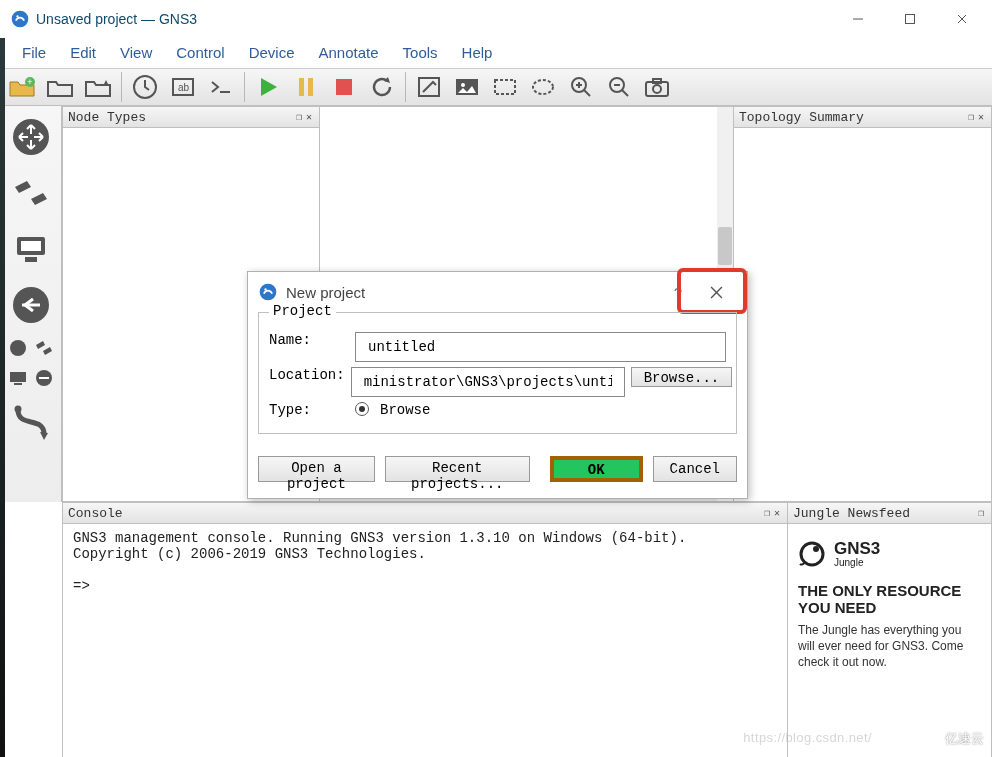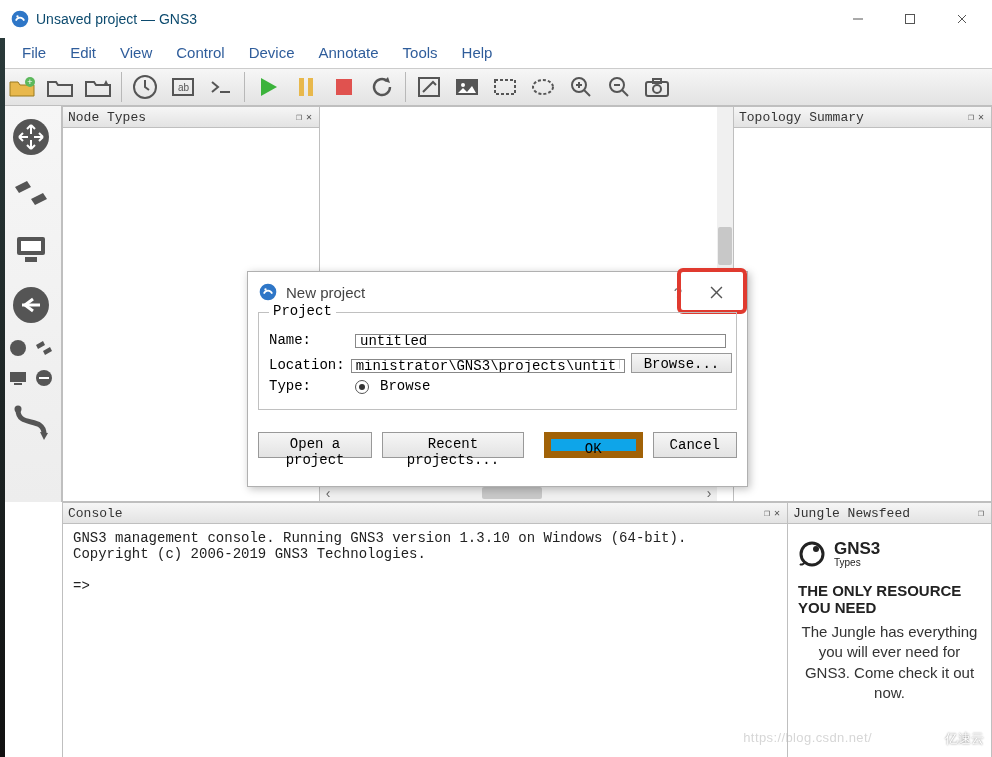--- a/index.html
+++ b/index.html
@@ -50,44 +50,44 @@
 
 .bottom { display: flex; height: 329px; padding: 0 0 11px 62px; }
 .console-panel { flex: 1; }
 .console-body { padding: 6px 10px; font-family: "Courier New", monospace; font-size: 14px; color: #222; white-space: pre-wrap; }
 .jungle { width: 204px; border-left: none; }
 .jungle-body { padding: 14px 10px; font-family: Arial, sans-serif; color: #222; display:flex; flex-direction:column; height:100%; }
 .jungle-logo { display: flex; align-items: center; gap: 6px; margin-bottom: 14px; }
 .jungle-logo .txt { font-weight: bold; font-size: 17px; }
 .jungle-logo .sub { font-size: 10px; margin-top:-2px; }
 .jungle-head { font-weight: bold; font-size: 15px; margin-bottom: 6px; }
-.jungle-desc { font-size: 15px; color: #333; line-height: 1.35; margin-bottom: 20px; text-align: center; }
+.jungle-desc { font-size: 12px; color: #333; line-height: 1.35; margin-bottom: 20px; }
 .go-jungle { background: #e4e4e4; border: 1px solid #ccc; padding: 10px 0; text-align: left; font-weight: bold; font-size: 12px; margin-top: auto; }
 
 
 .overlay { position: absolute; left: 247px; top: 271px; width: 501px; background: #fff; border: 1px solid #b0b0b0; box-shadow: 2px 2px 8px rgba(0,0,0,.25); }
 .dialog-title { height: 40px; display: flex; align-items: center; padding: 0 10px; font-size: 15px; color: #444; }
 .dialog-title .dicon { width: 20px; height: 20px; margin-right: 8px; }
 .dialog-title .sp { flex: 1; }
 .dialog-title .hbtn { width: 34px; text-align: center; color: #777; font-size: 15px; }
 .dialog-title .xbtn { width: 42px; height: 40px; display: flex; align-items: center; justify-content: center; color: #555; }
 .dialog-body { padding: 0 10px 12px 10px; font-family: "Courier New", monospace; font-size: 14px; }
 .fieldset { border: 1px solid #c0c0c0; padding: 14px 10px 10px 10px; position: relative; }
 .fieldset .legend { position: absolute; top: -10px; left: 10px; background: #fff; padding: 0 4px; }
-.frow { display: flex; align-items: flex-end; margin: 5px 0; gap: 6px; }
+.frow { display: flex; align-items: flex-start; margin: 5px 0; gap: 6px; }
 .frow label { width: 80px; }
-.frow input[type=text] { flex: 1; font-family: "Courier New", monospace; font-size: 14px; padding: 2px 4px; border: 1px solid #888; background: #fff; height: 14px; }
+.frow input[type=text] { flex: 1; font-family: "Courier New", monospace; font-size: 14px; padding: 2px 12px; border: 1px solid #888; background: #fff; height: 30px; }
 .small-input { flex: 0 0 274px !important; }
 .frow .browse { font-family: "Courier New", monospace; padding: 2px 12px; background: linear-gradient(#f6f6f6,#e3e3e3); border: 1px solid #999; height: 20px; font-size: 14px; }
 .frow .radio { width: 14px; height: 14px; border: 1px solid #555; border-radius: 50%; display: inline-flex; align-items: center; justify-content: center; margin-right: 5px; }
 .frow .radio .dot { width: 6px; height: 6px; background: #333; border-radius: 50%; }
-.dialog-buttons { display: flex; gap: 10px; padding: 10px 10px 28px; font-family: "Courier New", monospace; }
+.dialog-buttons { display: flex; gap: 10px; padding: 10px 10px 16px; font-family: "Courier New", monospace; }
 .dialog-buttons .sp { flex: 1; }
 .dialog-buttons button { font-family:"Courier New",monospace; font-size: 14px; padding: 3px 16px; background: linear-gradient(#f6f6f6,#e3e3e3); border: 1px solid #999; height: 26px; }
-.dialog-buttons .default { border: 7px solid #a16207; background: #0ea5e9; padding: 2px 34px; }
+.dialog-buttons .default { border: 4px solid #a16207; background: #22c55e; padding: 2px 34px; font-weight: bold; }
 .dialog-buttons .open, .dialog-buttons .recent { padding: 3px 8px; }
 .red-highlight { position: absolute; border: 4px solid #e03a2f; border-radius: 6px; width: 70px; height: 46px; right: 0px; top: -4px; pointer-events: none; }
 
 
 .wm { position: absolute; right: 8px; bottom: 6px; display: flex; align-items: center; gap: 16px; }
 .wm svg { width: 38px; height: 24px; opacity:.9; }
 .wm span { font-size: 13px; color: #fff; opacity:.9; text-shadow:0 0 2px #555; }
 .url-wm { position: absolute; right: 120px; bottom: 12px; color: #bbb; font-size: 13px; letter-spacing:.4px; opacity:.6; }
 .left-edge { position:absolute; left:0; top:38px; bottom:0; width:5px; background:linear-gradient(#2a3a3a,#111); }
 
@@ -373,21 +373,21 @@
       </div>
       <div class="panel-body jungle-body">
         <div class="jungle-logo">
           <svg width="30" height="30" viewBox="0 0 30 30">
               <circle cx="14" cy="16" r="11" fill="none" stroke="#222" stroke-width="3"></circle>
               <circle cx="18" cy="11" r="3" fill="#222"></circle>
               <path d="M7 24c-2 3-4 3-5 2" stroke="#222" stroke-width="2" fill="none"></path>
             </svg>
           <div>
             <div class="txt">GNS3</div>
-            <div class="sub">Types</div>
+            <div class="sub">Jungle</div>
           </div>
         </div>
         <div class="jungle-head">THE ONLY RESOURCE YOU NEED</div>
         <div class="jungle-desc">The Jungle has everything you will ever need for GNS3. Come check it out now.</div>
         <div class="go-jungle">Go to the Jungle</div>
       </div>
     </div>
   </div>
 
   <div class="overlay">

